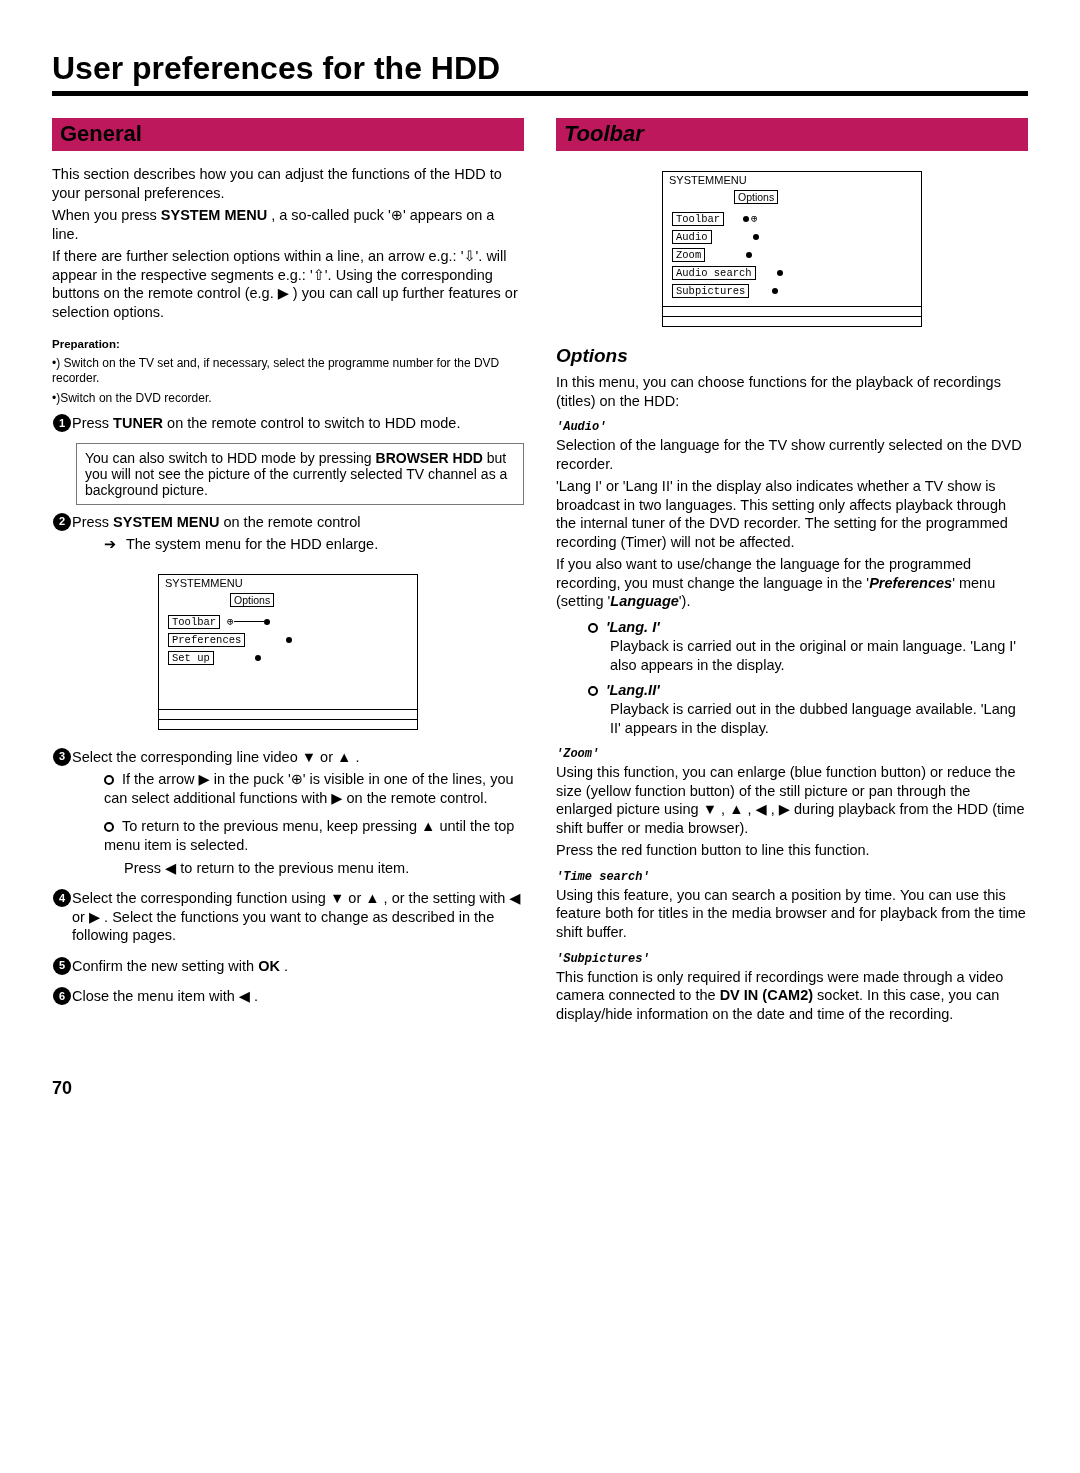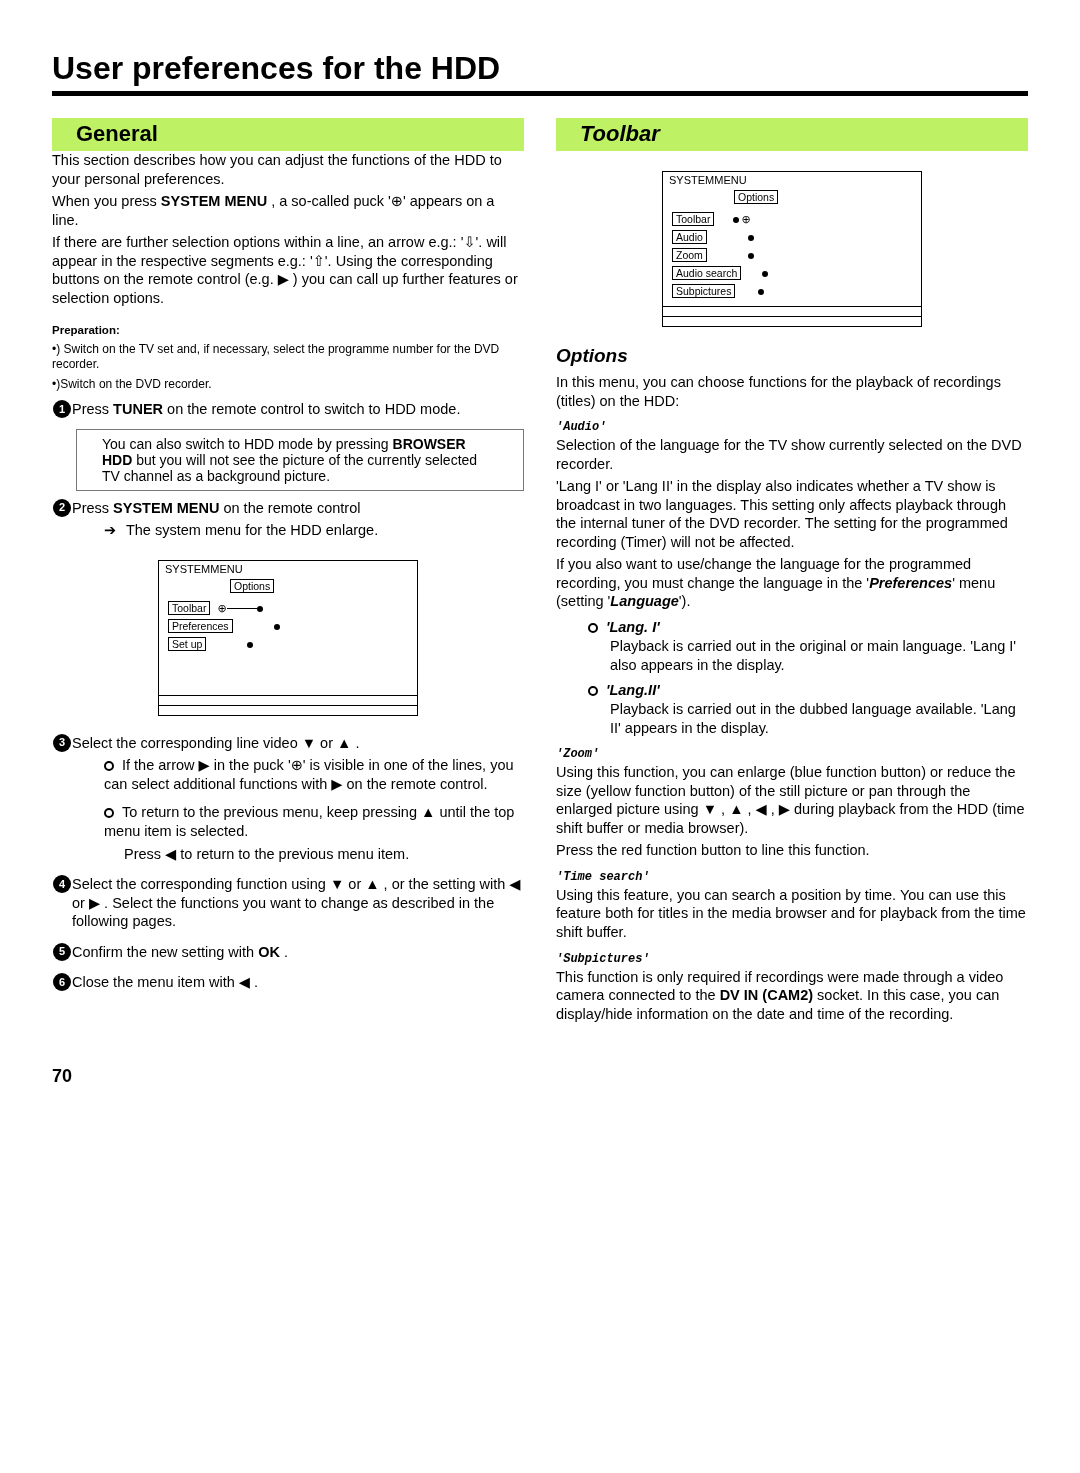--- a/index.html
+++ b/index.html
@@ -2,48 +2,48 @@
 <html><head>
 <meta charset="utf-8">
 <style>
   * { box-sizing: border-box; }
   body { margin: 0; padding: 0; font-family: "Helvetica Neue", Helvetica, Arial, sans-serif; background:#fff; color:#000; }
   .page { width: 1080px; height: 1127px; position: relative; padding: 50px 52px 20px 52px; font-size: 14.5px; }
   h1 { font-size: 32px; font-weight: bold; margin: 0 0 4px 0; letter-spacing: 0px; }
   .titlebar { border-bottom: 5px solid #000; margin-bottom: 22px; }
   .cols { display: flex; gap: 32px; }
   .col { flex: 1 1 0; }
-  .section-head { background: #bef264; padding: 3px 8px 4px 24px; font-size: 22px; font-weight: bold; }
+  .section-head { background: #be185d; padding: 3px 8px 4px 8px; font-size: 22px; font-weight: bold; margin-bottom: 14px; }
   .section-head.italic { font-style: italic; }
   .subhead { font-size: 19px; font-style: italic; font-weight: bold; margin: 14px 0 6px 0; }
   .subsub { font-size: 12px; font-style: italic; font-weight: bold; margin: 10px 0 2px 0; font-family: Liberation Mono, monospace; }
   p { margin: 0 0 4px 0; line-height: 1.28; }
   .small { font-size: 12px; }
   .bolddirect { font-weight: bold; }
   .prep { font-size: 11.5px; font-weight: bold; margin-top:16px; }
   .step { display: flex; align-items: flex-start; margin-top: 8px; }
   .stepnum { flex: 0 0 20px; display:flex; justify-content:center; }
   .circle { width:18px; height:18px; border-radius:50%; background:#000; color:#fff; font-size:11px; font-weight:bold; display:flex; align-items:center; justify-content:center; line-height:1; }
   .stepbody { flex: 1; }
   .indent { padding-left: 32px; }
-  .notebox { border:1px solid #777; padding:6px 25px; margin: 6px 0 8px 24px; font-size:14px; }
+  .notebox { border:1px solid #777; padding:6px 8px; margin: 6px 0 8px 24px; font-size:14px; }
   .sysmenu { width:260px; border:1px solid #000; margin: 16px auto 18px auto; font-size:11px; }
   .sysmenu .hdr { padding:2px 6px; font-size:11px; }
   .sysmenu .cell { border:1px solid #000; display:inline-block; padding:0 3px; margin:1px; font-size:10.5px; }
   .sysmenu .row { padding:1px 4px; position:relative; }
   .sysmenu .optline { padding-left: 70px; }
-  .sysmenu .body { min-height: 100px; padding:4px 4px 4px 4px; }
+  .sysmenu .body { min-height: 100px; padding:4px 4px 4px 4px;font-family:Liberation Mono, monospace; }
   .sysmenu .ftr { border-top:1px solid #000; height:10px; }
   .sysmenu .ftr2 { border-top:1px solid #000; height:10px; }
   .dot { display:inline-block; width:6px; height:6px; border-radius:50%; background:#000; vertical-align:middle; margin-left:40px; }
   .line { display:inline-block; border-top:1px solid #000; width:30px; vertical-align:middle; }
   .tri { font-family: Arial; }
   .bullet-o { display:inline-block; width:10px; height:10px; border:2px solid #000; border-radius:50%; margin-right:8px; position:relative; top:1px; }
   .bullet-arrow { margin-right:6px; }
-  .pagenum { position:absolute; bottom:40px; left:52px; font-size:18px; font-weight:bold; }
+  .pagenum { position:absolute; bottom:28px; left:52px; font-size:18px; font-weight:bold; }
   .optitem { margin:8px 0 4px 0; }
 </style>
 </head>
 <body>
 
 <div class="page">
 
   <div class="titlebar">
     <h1>User preferences for the HDD</h1>
   </div>

